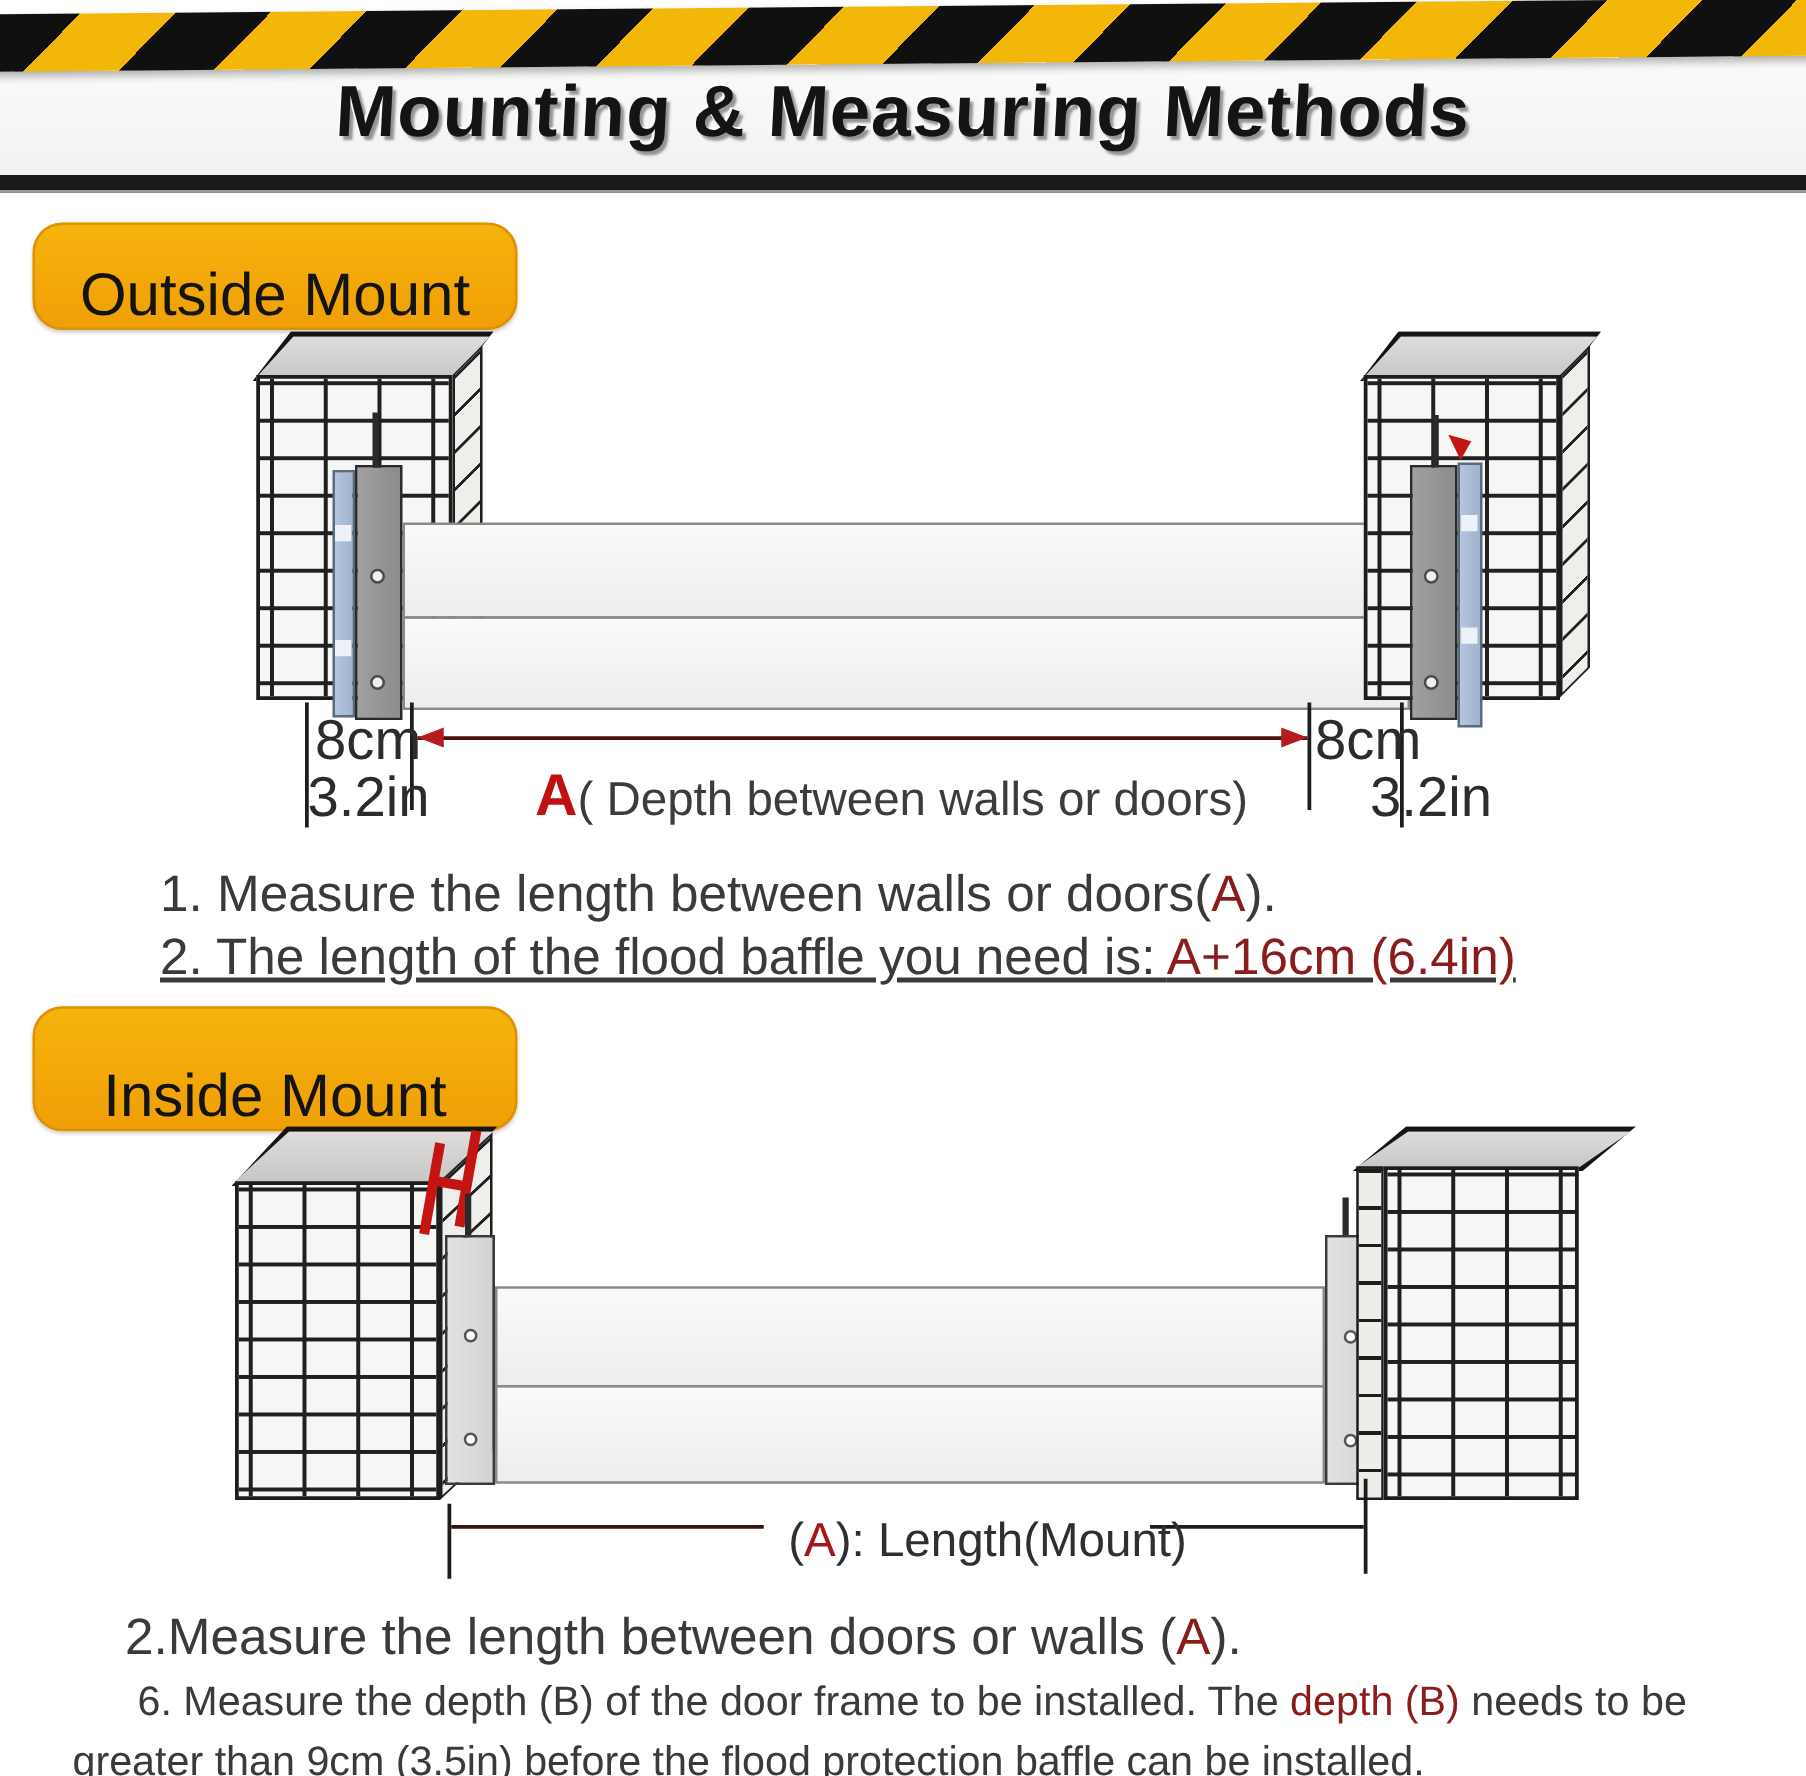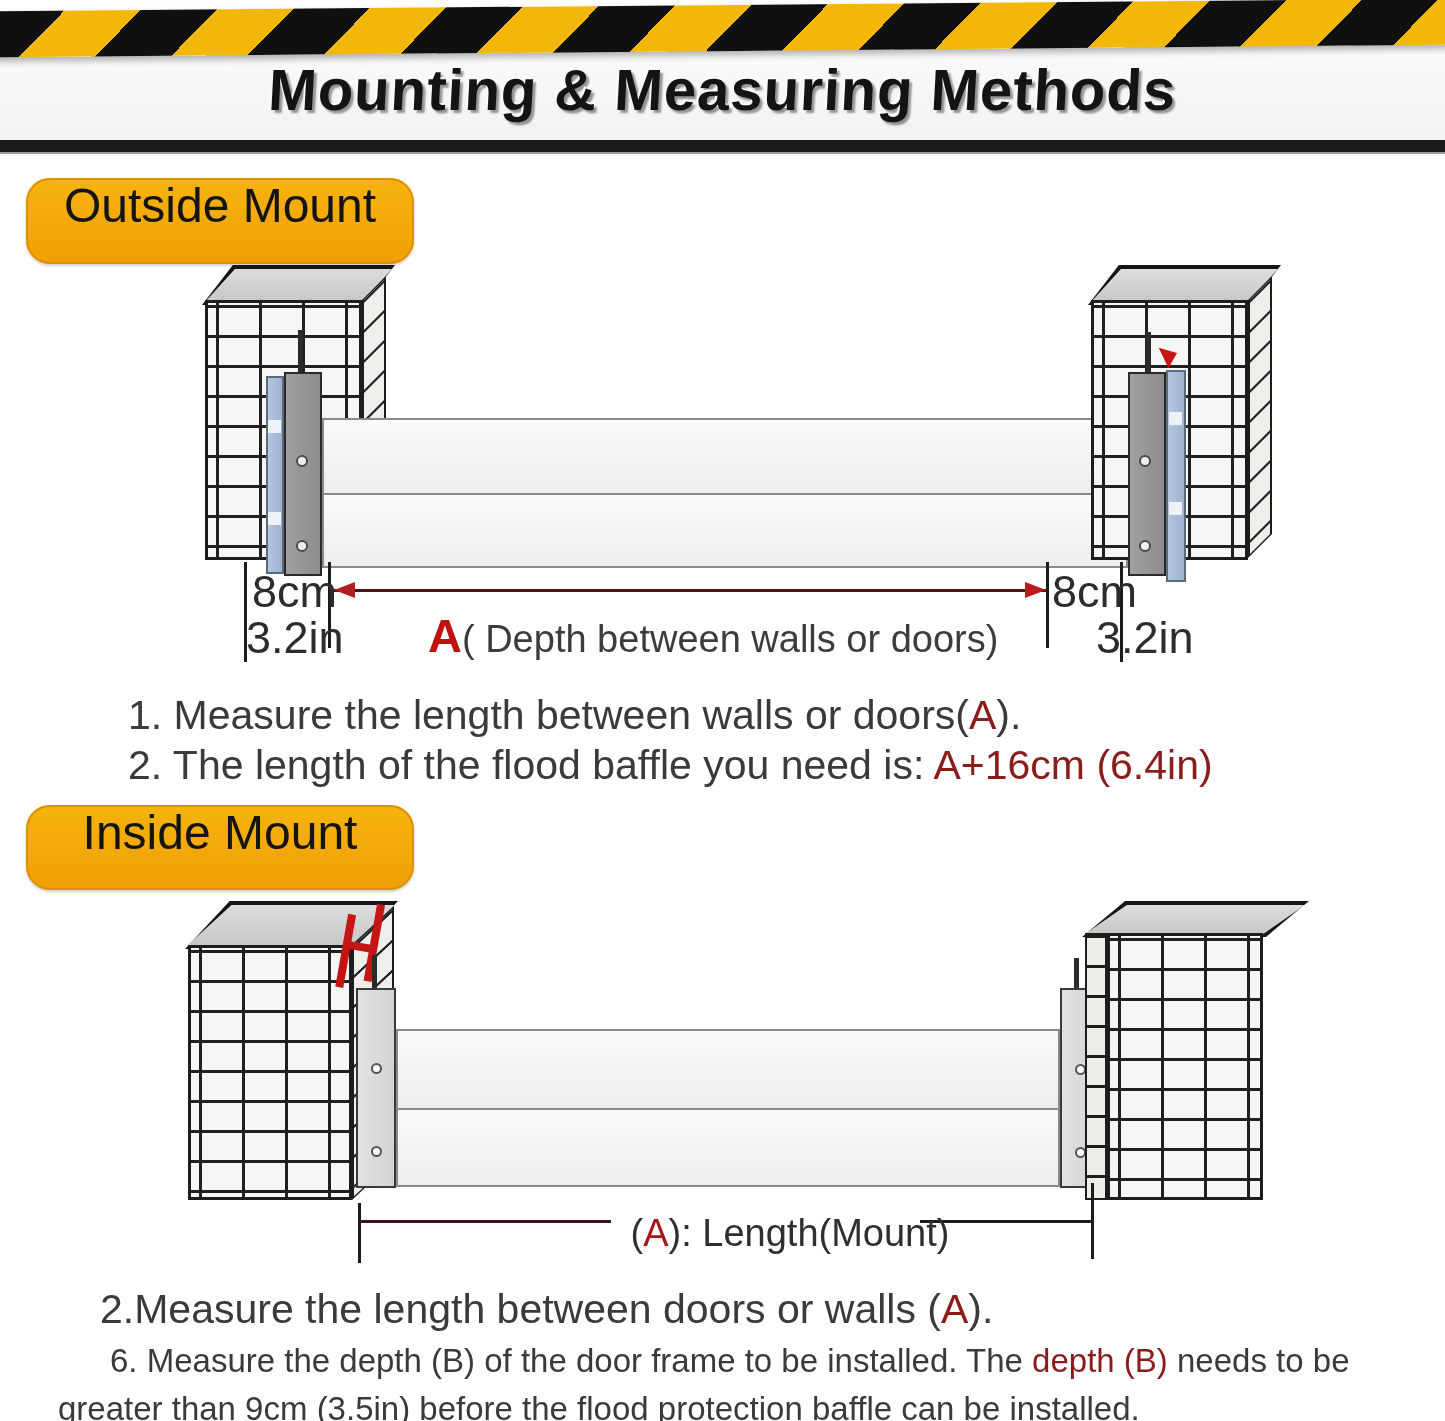--- a/index.html
+++ b/index.html
@@ -13,21 +13,21 @@
         background:repeating-linear-gradient(135deg,#101010 0 54px,#f3b70a 54px 108px);
         box-shadow:0 4px 7px rgba(0,0,0,.30);}
   .title{left:0;top:56px;width:1445px;text-align:center;font-size:58px;font-weight:bold;
          letter-spacing:1px;color:#141414;transform:skewX(-3deg);
          text-shadow:-2px -2px 0 #fafafa,3px 3px 2px rgba(0,0,0,.40);}
   .hdr-bar{left:0;top:140px;width:1445px;height:12px;background:#191919;border-bottom:2px solid #9a9a9a;}
 
   
   .badge{background:linear-gradient(#f6b30d,#ef9f06);border-radius:24px;
          box-shadow:inset 0 0 0 2px #dd9104, 0 2px 3px rgba(0,0,0,.18);
-         display:flex;align-items:flex-start;justify-content:center;
+         display:flex;align-items:flex-end;justify-content:center;
          font-size:48px;color:#141414;}
 
   
   .brick{background-color:#f6f6f4;
          background-image:linear-gradient(to bottom,#202020 3px,transparent 3px),
                           linear-gradient(to right,#202020 3px,transparent 3px),
                           linear-gradient(to right,#202020 3px,transparent 3px);
          background-size:100% 30px,86px 60px,86px 60px;
          background-position:0 2px,8px 2px,51px 32px;
          border:3px solid #1d1d1d;box-sizing:border-box;}
@@ -115,25 +115,25 @@
   <div class="abs meas" style="left:1052px;top:566px;">8cm</div>
   <div class="abs meas" style="left:1096px;top:612px;">3.2in</div>
 
   <div class="abs dim-label" style="left:428px;top:608px;">
     <span class="bigA">A</span><span>( Depth between walls or doors)</span>
   </div>
 
   <div class="abs steps" style="left:128px;top:692px;">
     <span>1. Measure the length between walls or doors(</span><span class="accent">A</span><span>).</span>
   </div>
-  <div class="abs steps" style="left:128px;top:742px;">
+  <div class="abs steps" style="left:128px;top:742px;text-decoration:underline;">
     <span>2. The length of the flood baffle you need is: </span><span class="accent">A+16cm (6.4in)</span><span></span>
   </div>
 
-  <div class="abs badge" style="left:26px;top:805px;width:388px;height:85px;">
+  <div class="abs badge" style="left:26px;top:805px;width:388px;height:100px;">
     <span>Inside Mount</span>
   </div>
 
   <div class="abs capO" style="left:185px;top:901px;width:213px;height:48px;clip-path:polygon(0 100%,79% 100%,100% 0,21% 0);"></div>
   <div class="abs capF" style="left:188px;top:905px;width:207px;height:40px;clip-path:polygon(0 100%,79% 100%,100% 0,21% 0);"></div>
   <div class="abs brick-side" style="left:352px;top:945px;width:42px;height:255px;transform:skewY(-43deg);transform-origin:left top;"></div>
   <div class="abs brick" style="left:188px;top:945px;width:164px;height:255px;"></div>
 
   <div class="abs" style="left:338px;top:903px;width:48px;height:88px;transform:rotate(4deg);">
     <div class="abs redbar" style="left:4px;top:12px;width:8px;height:74px;transform:rotate(6deg);"></div>

